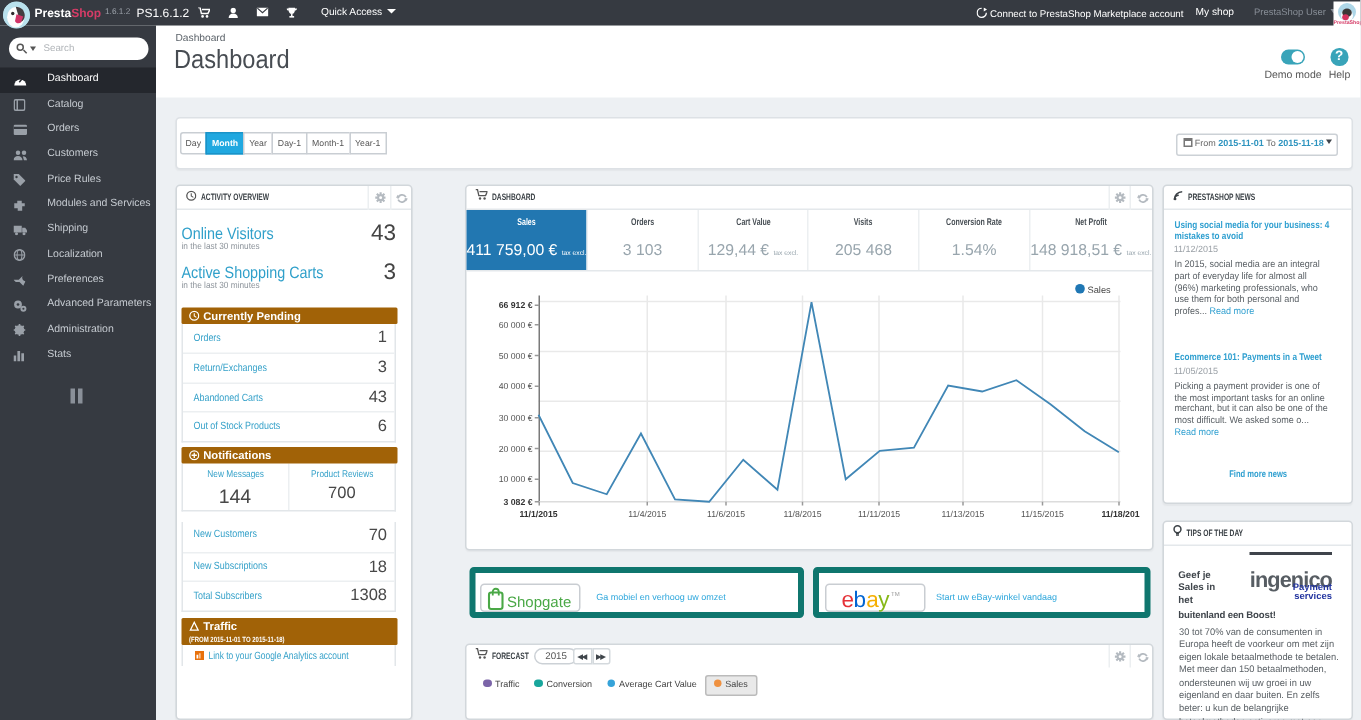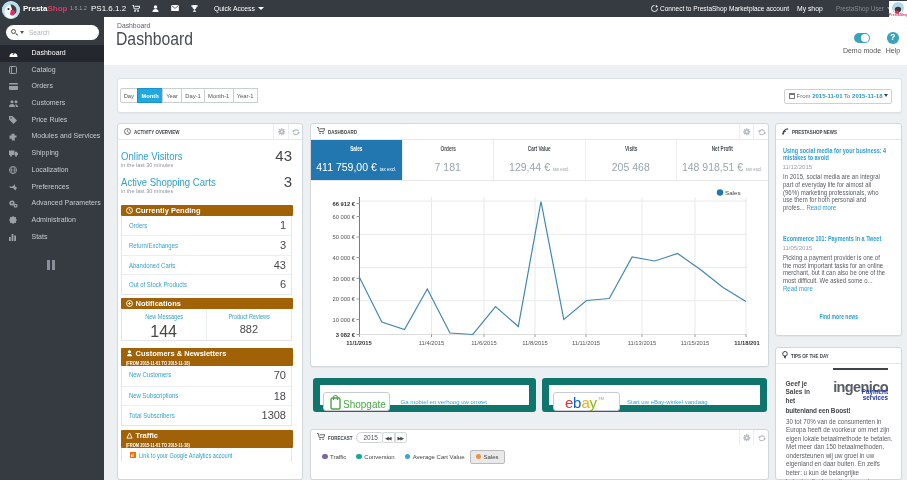--- a/index.html
+++ b/index.html
@@ -47,21 +47,21 @@
 .dateb{position:absolute;left:665.5px;top:10.5px;width:108.5px;height:14.5px;border:1px solid #ccd1d6;border-radius:2px;background:#fff;font-size:6px;color:#666;line-height:13px;padding-left:4px;white-space:nowrap;}
 .dateb b{color:#2e94bf;}
 .dateb .cal{display:inline-block;width:6px;height:6px;border:1px solid #777;border-top:2px solid #777;margin-right:2px;vertical-align:-1px;}
 .dateb:after{content:"";display:inline-block;margin-left:2px;margin-bottom:1px;border-left:2.5px solid transparent;border-right:2.5px solid transparent;border-top:3px solid #3f454b;}
 .panel{position:absolute;background:#fff;border:1px solid #d2d7db;border-radius:3px;box-shadow:0 1px 1px rgba(0,0,0,.04);}
 .phead{height:15.5px;border-bottom:1px solid #e4e8eb;position:relative;line-height:15px;padding-left:6px;font-size:6.2px;font-weight:bold;color:#3c4247;white-space:nowrap;}
 .phead .hico{margin-right:3px;vertical-align:-1px;}
 .pbtns{position:absolute;right:0;top:0;height:15.5px;display:flex;}
 .pbtns .pb{width:14.5px;height:15.5px;border-left:1px solid #eceff1;position:relative;}
 .pbtns svg{position:absolute;left:3.5px;top:4px;}
-#panel-activity{left:117px;top:123px;width:186px;height:357px;}
+#panel-activity{left:117px;top:123px;width:158px;height:357px;}
 #panel-dash{left:310px;top:123px;width:458.5px;height:244px;}
 #panel-news{left:774.5px;top:123px;width:127.5px;height:212.5px;}
 #panel-tips{left:774.5px;top:347px;width:127.5px;height:133px;}
 #panel-forecast{left:310px;top:428.5px;width:458.5px;height:51.5px;}
 .bigrow{position:relative;height:26px;}
 .bigrow .bl{position:absolute;left:2.5px;top:1px;font-size:11px;color:#30a0ca;transform:scaleX(0.87);transform-origin:0 50%;white-space:nowrap;}
 .bigrow .bv{position:absolute;right:10px;top:-2px;font-size:15px;color:#444;}
 .bigrow .bs{position:absolute;left:2.5px;top:12.5px;font-size:6px;color:#8d949b;transform:scaleX(0.92);transform-origin:0 50%;white-space:nowrap;}
 .secbar{margin:0 9px 0 2.5px;height:11px;background:#a16207;border-radius:1px;color:#fff;font-size:7.5px;font-weight:bold;line-height:11px;padding-left:5px;position:relative;white-space:nowrap;}
 .secbar .sub{display:block;position:absolute;left:5px;top:10.5px;font-size:5px;font-weight:bold;transform:scaleX(0.8);transform-origin:0 50%;white-space:nowrap;}
@@ -71,21 +71,21 @@
 .srow .sl{position:absolute;left:7px;top:6px;font-size:7px;color:#35a1c9;transform:scaleX(0.85);transform-origin:0 50%;white-space:nowrap;}
 .srow .sv{position:absolute;right:5px;top:3px;font-size:11px;color:#484848;}
 .statrow{display:flex;height:41.5px;border-bottom:1px solid #e4e8eb;}
 .stat{flex:1;border-left:1px solid #eceff1;position:relative;text-align:center;}
 .stat:first-child{border-left:none;}
 .stat .lb{display:block;margin-top:5px;font-size:6.5px;font-weight:bold;color:#484f55;transform:scaleX(0.72);}
 .stat .vl{display:block;margin-top:9px;font-size:10.5px;color:#98a5ad;white-space:nowrap;}
 .stat .vl small{font-size:4.5px;}
 .stat.sel{background:#2277b1;}
 .stat.sel .lb,.stat.sel .vl{color:#fff;}
-.cardm{position:absolute;background:#fff;border:7px solid #0f766e;border-radius:3px;height:34px;text-align:right;}
+.cardm{position:absolute;background:#fff;border:4px solid #0f766e;border-radius:3px;height:34px;}
 #card-shopgate{left:312.5px;top:377.5px;width:223px;}
 #card-ebay{left:542px;top:377.5px;width:225px;}
 .lgbox{position:absolute;left:4px;top:7px;height:19.5px;border:1px solid #c9cdd2;border-radius:3px;background:#fff;}
 .mlink{position:absolute;font-size:6px;color:#2ea7dc;top:14px;}
 .news-t{font-size:6.5px;font-weight:bold;color:#2e9fd0;line-height:7.8px;margin:0 0 2px;width:130px;transform:scaleX(0.84);transform-origin:0 50%;}
 .news-d{font-size:6px;color:#9aa0a6;margin:2px 0 3px;}
 .news-b{font-size:6.4px;color:#5a6065;line-height:7.8px;width:110px;transform:scaleX(0.94);transform-origin:0 50%;}
 .news-b a{color:#2e9fd0;}
 .fmn{text-align:center;font-size:6.5px;font-weight:bold;color:#2e9fd0;margin-top:20px;transform:scaleX(0.78);}
 .legend{position:absolute;left:6px;top:20px;display:flex;font-size:6px;color:#444;}
@@ -284,33 +284,29 @@
     </div>
   </div>
   <div style="margin-top:3.5px">
     <div class="secbar"><svg width="7" height="7" viewBox="0 0 8 8" style="vertical-align:-1px;margin-right:3px">
           <circle cx="4" cy="4" r="3.4" fill="none" stroke="#fff" stroke-width="1"></circle>
           <path d="M4 2v4M2 4h4" stroke="#fff" stroke-width="1"></path>
         </svg>Notifications</div>
     <div class="secbox" style="height:32px;display:flex">
       <div style="flex:1;text-align:center;border-right:1px solid #eceff1">
           <div style="font-size:6.5px;color:#35a1c9;margin-top:4px;transform:scaleX(0.85)">New Messages</div>
-          <div style="font-size:16px;color:#484848;margin-top:3px">144</div>
+          <div style="font-size:13px;color:#484848;margin-top:3px">144</div>
         </div>
       <div style="flex:1;text-align:center">
           <div style="font-size:6.5px;color:#35a1c9;margin-top:4px;transform:scaleX(0.85)">Product Reviews</div>
-          <div style="font-size:11px;color:#484848;margin-top:3px">882</div>
+          <div style="font-size:11px;color:#484848;margin-top:3px">700</div>
         </div>
     </div>
   </div>
   <div style="margin-top:6.5px">
-    <div class="secbar" style="height:18px"><svg width="7" height="7" viewBox="0 0 8 8" style="vertical-align:-1px;margin-right:3px">
-          <circle cx="4" cy="2" r="1.8" fill="#fff"></circle>
-          <path d="M1 7c0-1.8 1.2-2.8 3-2.8S7 5.2 7 7z" fill="#fff"></path>
-        </svg>Customers &amp; Newsletters<span class="sub">(FROM 2015-11-01 TO 2015-11-18)</span></div>
     <div class="secbox">
       <div class="srow" style="height:19.7px">
           <span class="sl" style="top:5.5px">New Customers</span>
           <span class="sv" style="top:3px">70</span>
         </div>
       <div class="srow" style="height:19.7px">
           <span class="sl" style="top:5.5px">New Subscriptions</span>
           <span class="sv" style="top:3px">18</span>
         </div>
       <div class="srow" style="height:19.7px">
@@ -357,29 +353,33 @@
           </svg>
         </div>
       </div></div>
   <div class="statrow">
     <div class="stat sel">
         <span class="lb">Sales</span>
         <span class="vl">411 759,00 € <small>tax excl.</small></span>
       </div>
     <div class="stat">
         <span class="lb">Orders</span>
-        <span class="vl">7 181</span>
+        <span class="vl">3 103</span>
       </div>
     <div class="stat">
         <span class="lb">Cart Value</span>
         <span class="vl">129,44 € <small>tax excl.</small></span>
       </div>
     <div class="stat">
         <span class="lb">Visits</span>
         <span class="vl">205 468</span>
+      </div>
+    <div class="stat">
+        <span class="lb">Conversion Rate</span>
+        <span class="vl">1.54%</span>
       </div>
     <div class="stat">
         <span class="lb">Net Profit</span>
         <span class="vl">148 918,51 € <small>tax excl.</small></span>
       </div>
   </div>
   <svg width="456" height="186" style="position:absolute;left:0;top:57.5px" viewBox="0 0 456 186">
     <g stroke="#e9e9e9" stroke-width="1">
       <path d="M120.5 15v137M173 15v137M224 15v137M275 15v137M331 15v137M384 15v137M435 15v137"></path>
       <path d="M48 19h388M48 52.25h388M48 85.5h388M48 118.75h388"></path>

